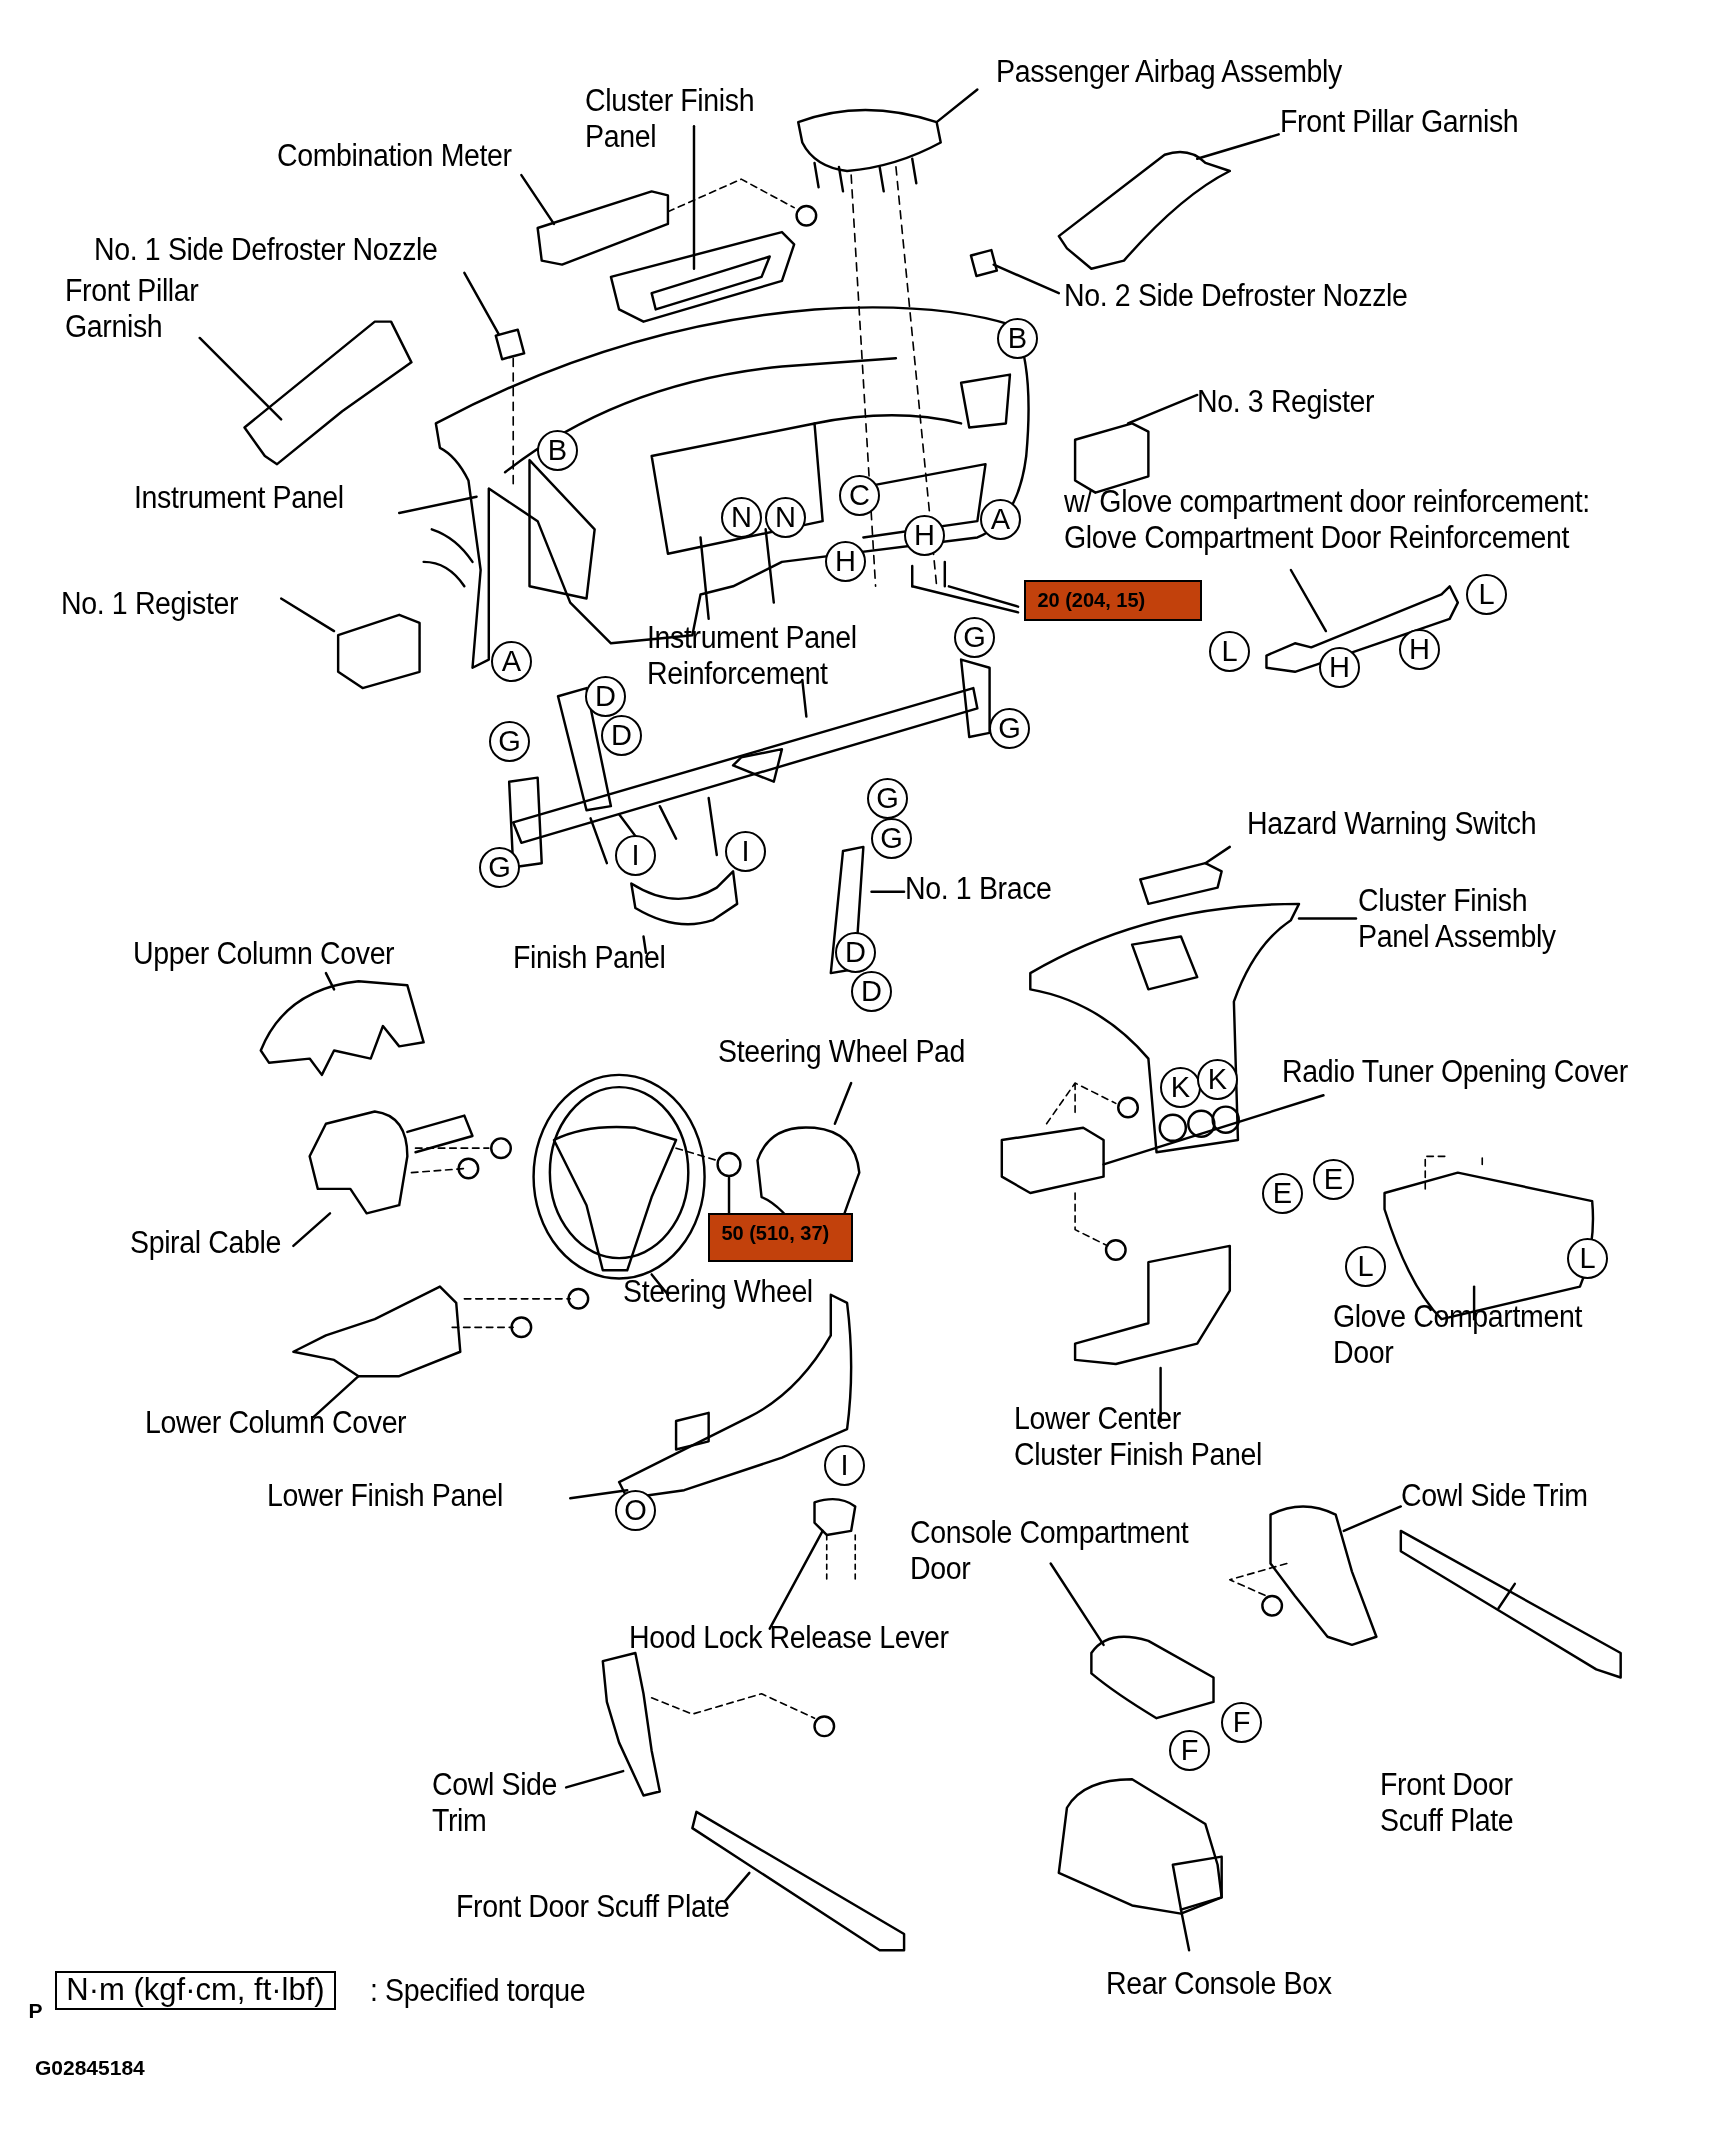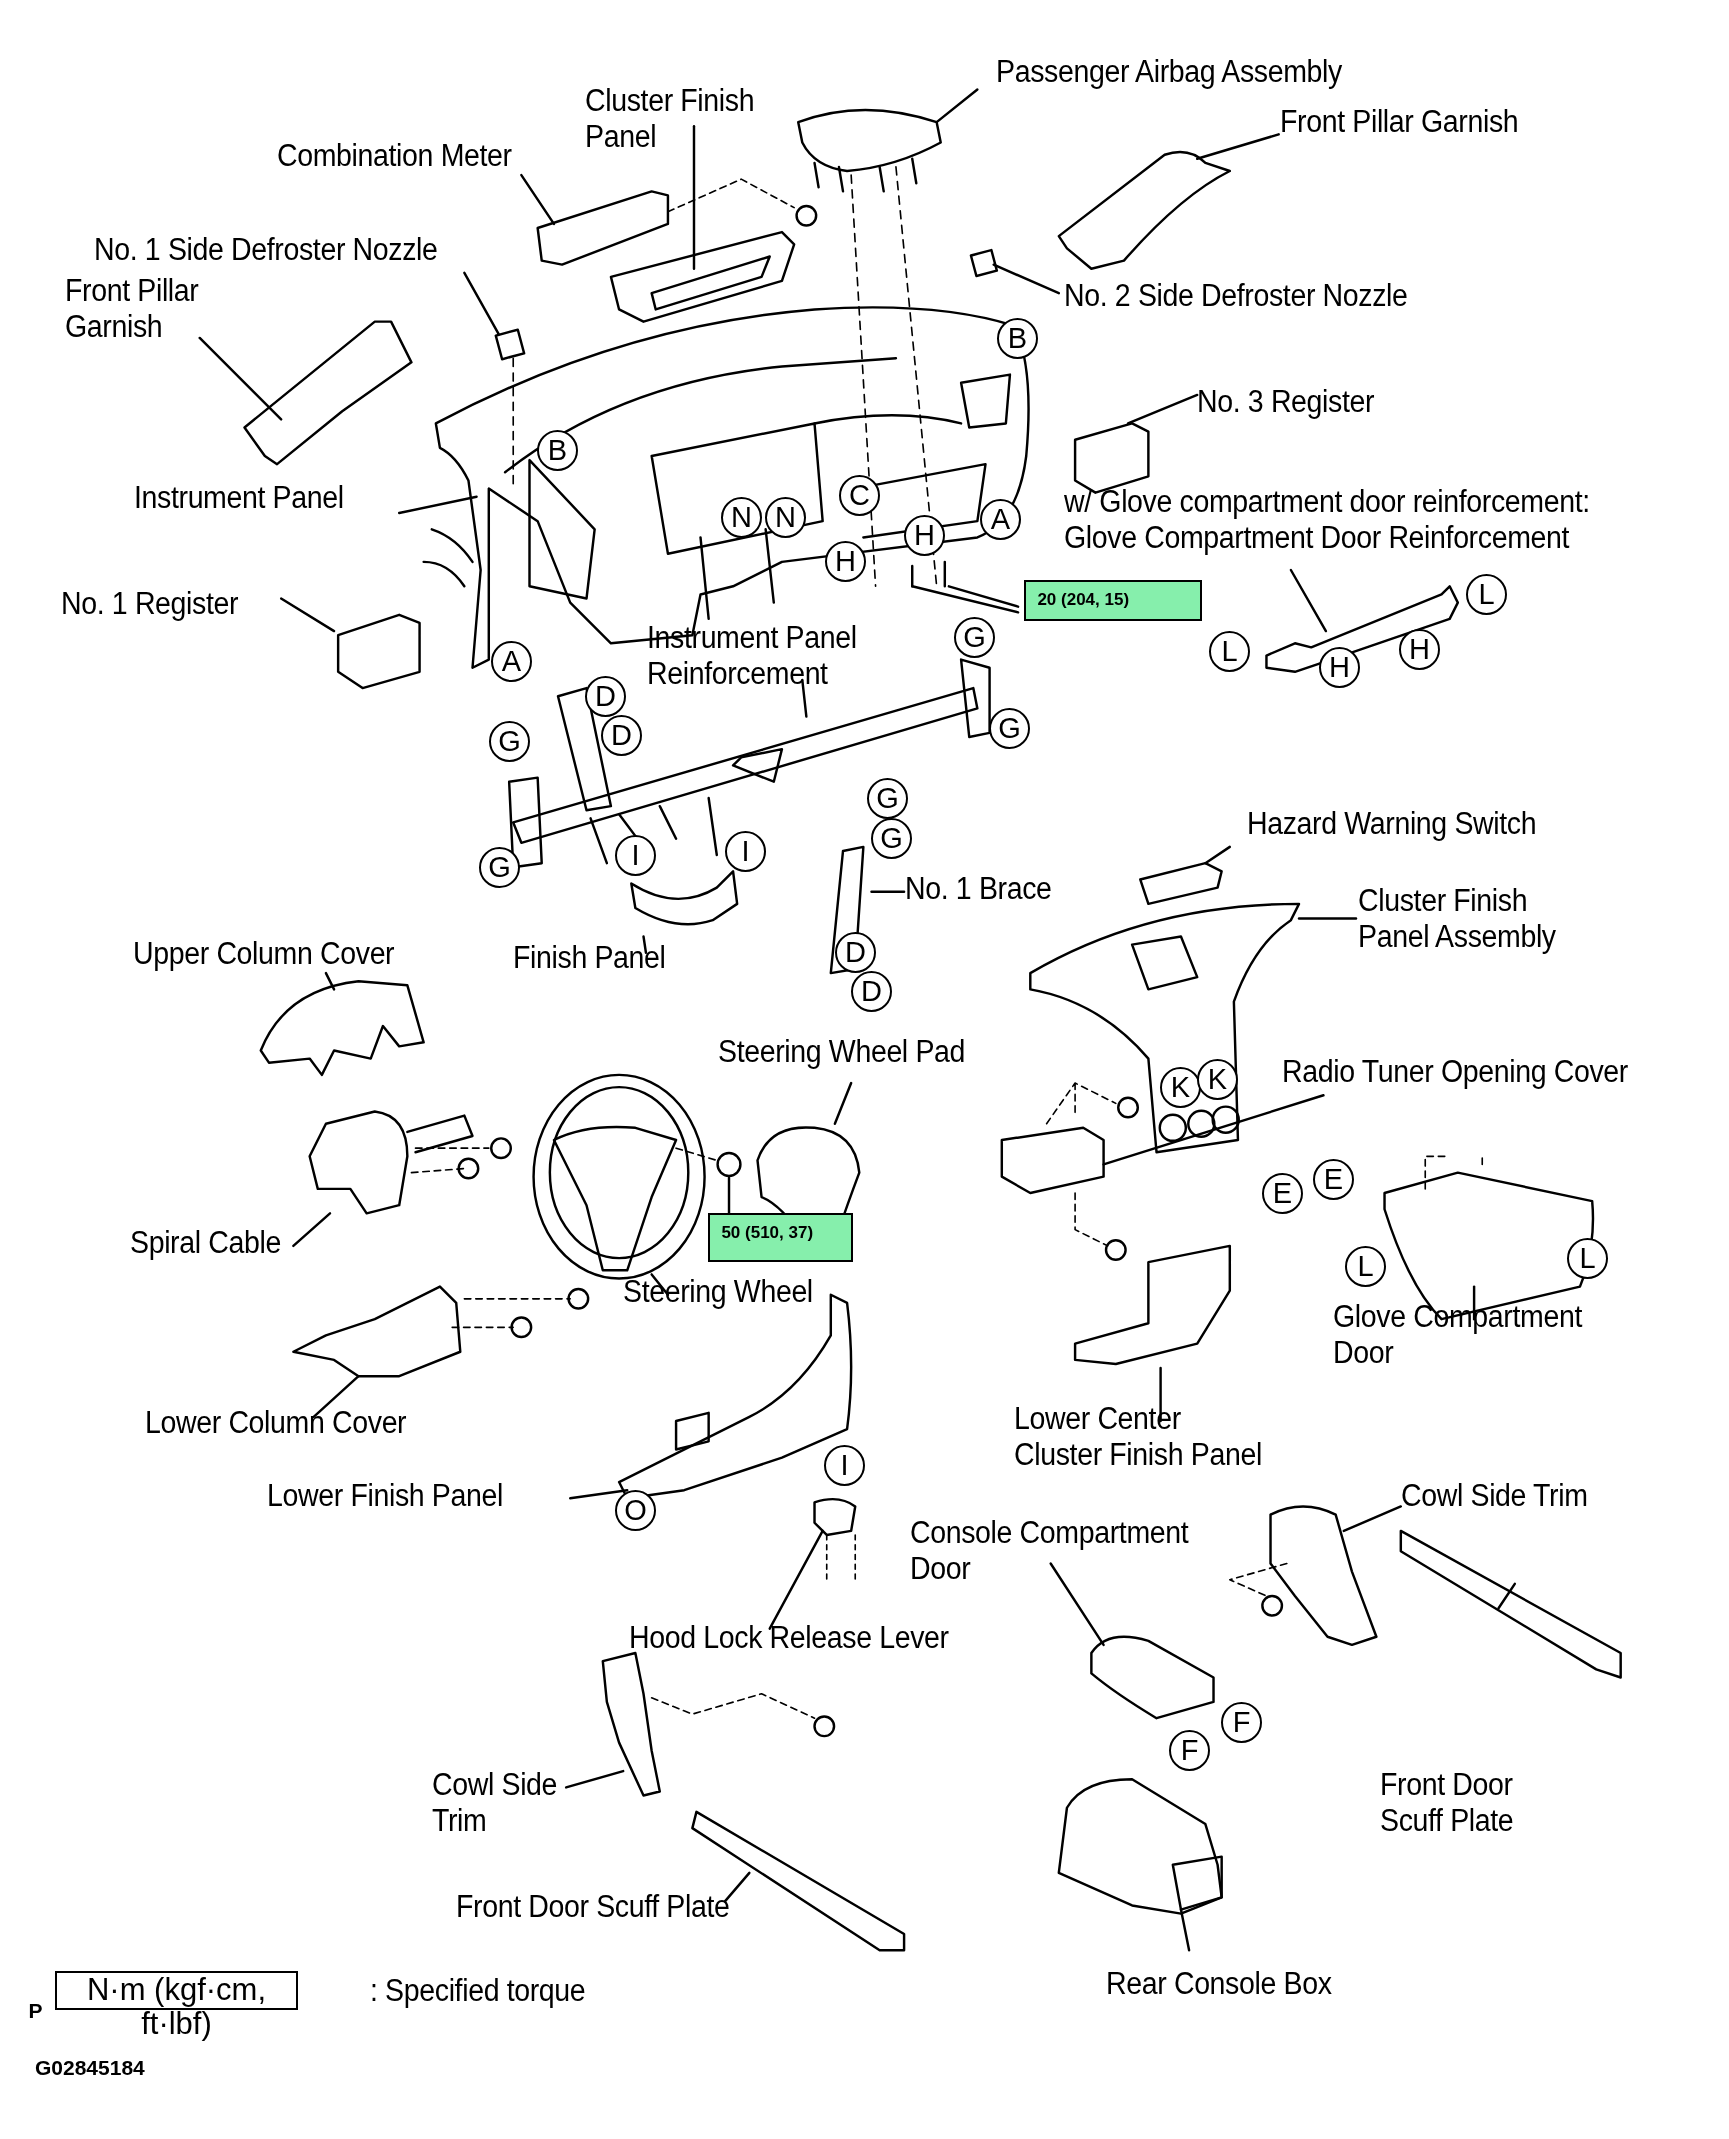--- a/index.html
+++ b/index.html
@@ -1,20 +1,20 @@
 <!DOCTYPE html>
 <html style="font-size:13px"><head>
 <meta charset="utf-8">
 <style>
   html,body{margin:0;padding:0;background:#fff;}
   body{width:1730px;height:2140px;position:relative;overflow:hidden;font-family:"Liberation Sans",sans-serif;color:#000;}
   #art{position:absolute;left:0;top:0;width:1730px;height:2140px;}
   .lbl{position:absolute;font-size:31px;line-height:36px;white-space:pre;letter-spacing:-0.4px;transform:scaleX(0.92);transform-origin:left top;}
   .circ{position:absolute;width:41px;height:41px;border:2px solid #000;border-radius:50%;box-sizing:border-box;font-size:29px;line-height:37px;text-align:center;background:#fff;}
-  .torque{position:absolute;border:2.4px solid #000;box-sizing:border-box;font-weight:bold;font-size:17px;line-height:42px;padding-left:11.4px;background:#86efac;transform-origin:left top;}
+  .torque{position:absolute;border:2.4px solid #000;box-sizing:border-box;font-weight:bold;font-size:20px;line-height:42px;padding-left:11.4px;background:#c2410c;transform-origin:left top;}
   .legend-box{position:absolute;border:2.4px solid #000;box-sizing:border-box;font-size:31px;line-height:41px;text-align:center;}
   .small{position:absolute;font-size:21px;font-weight:bold;}
 </style>
 </head>
 <body>
 
 <svg id="art" viewBox="0 0 2124 2628" fill="none" stroke="#000" stroke-width="3" stroke-linejoin="round" stroke-linecap="round">
 
   <path d="M980 150 Q1060 120 1150 150 L1155 175 Q1100 205 1040 210 Q1000 205 985 175 Z"></path>
   <path d="M1000 200 L1005 230 M1030 205 L1035 235 M1080 205 L1085 235 M1120 195 L1125 225"></path>
@@ -238,16 +238,16 @@
 <div class="circ" style="left:1567px;top:1238px;">L</div>
 <div class="circ" style="left:615px;top:1490px;">O</div>
 <div class="circ" style="left:824px;top:1445px;">I</div>
 <div class="circ" style="left:1169px;top:1730px;">F</div>
 <div class="circ" style="left:1221px;top:1702px;">F</div>
 
 <div class="torque" style="left:1024px;top:580px;width:178px;height:41px;line-height:36px;">20 (204, 15)</div>
 <div class="torque" style="left:708px;top:1213px;width:145px;height:49px;line-height:36px;">50 (510, 37)</div>
 
 <div class="small" style="left:28.5px;top:1999px;">P</div>
-<div class="legend-box" style="left:55px;top:1971px;width:243px;height:39px;line-height:34px;">N·m (kgf·cm, ft·lbf)</div>
+<div class="legend-box" style="left:55px;top:1971px;width:281px;height:39px;line-height:34px;">N·m (kgf·cm, ft·lbf)</div>
 <div class="lbl" style="left:370px;top:1973px;">: Specified torque</div>
 <div class="small" style="left:35px;top:2056px;">G02845184</div>
 
 
 </body></html>

